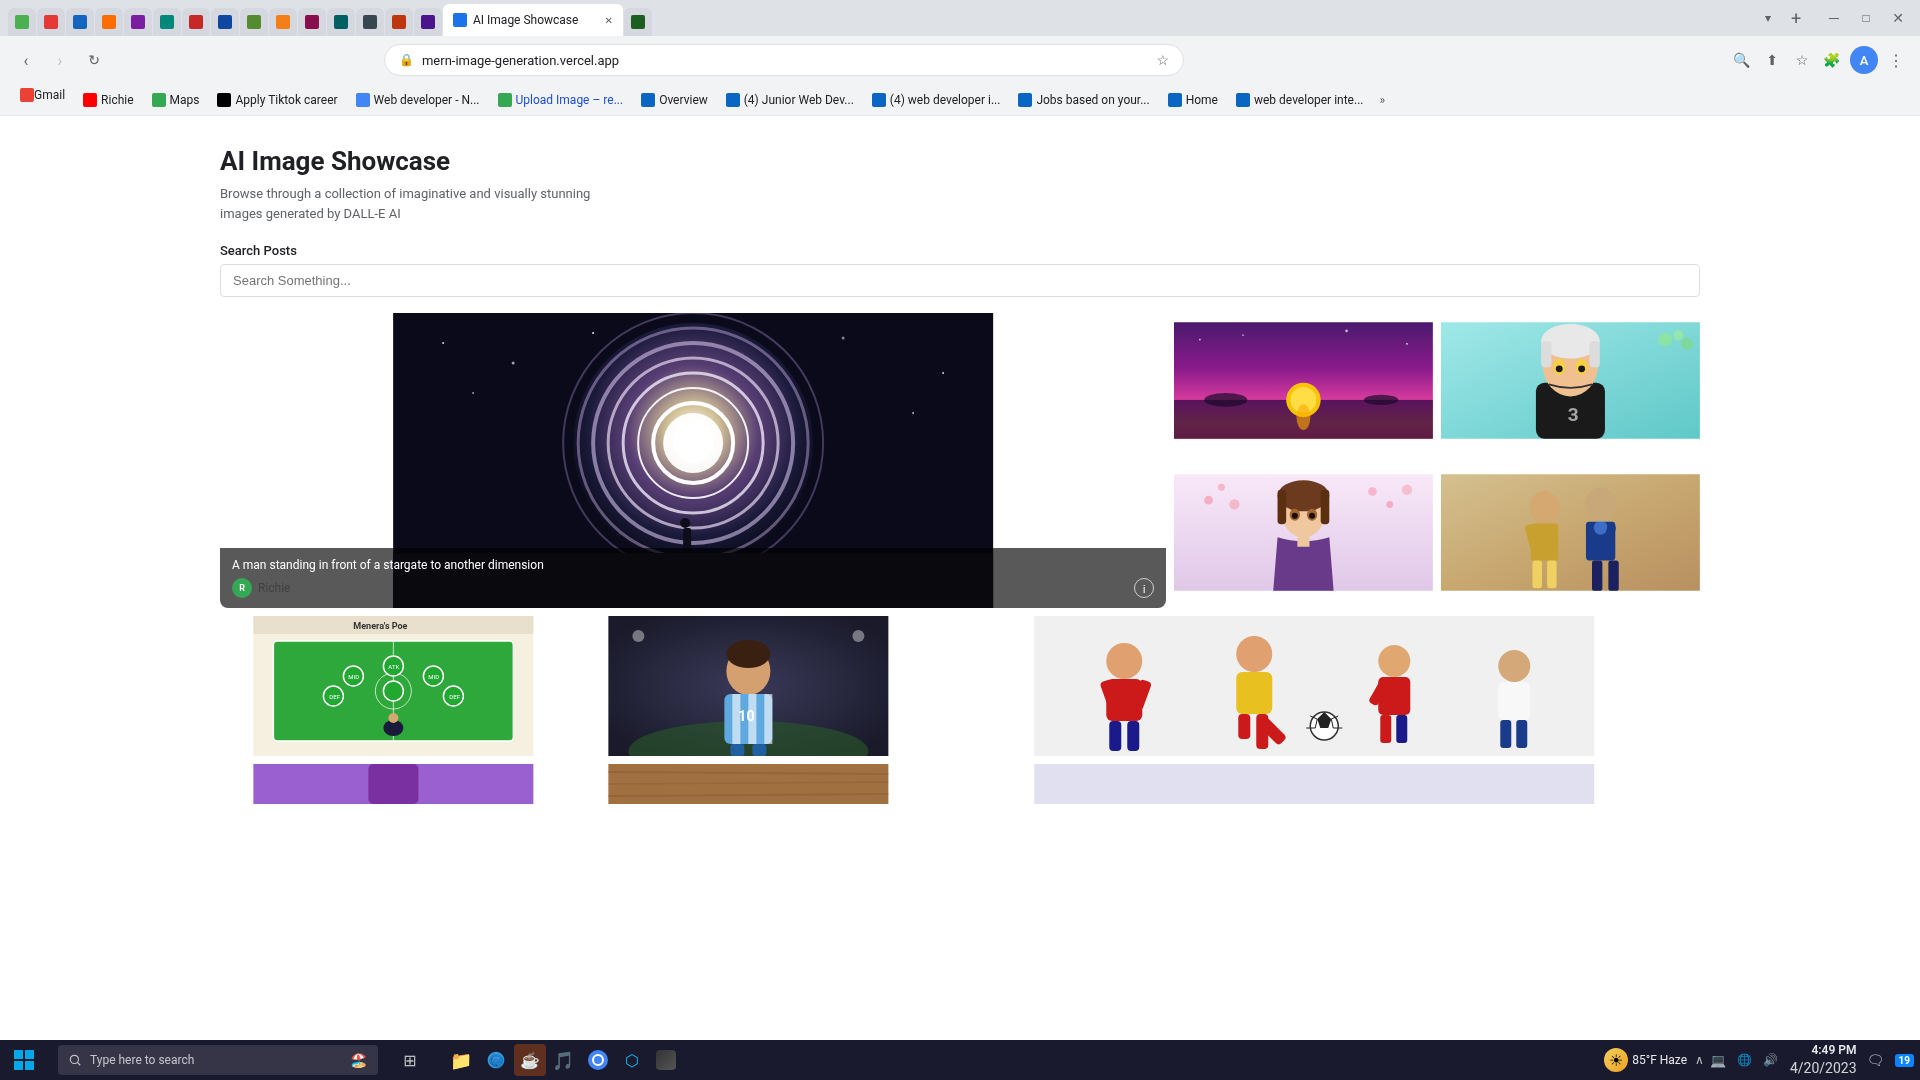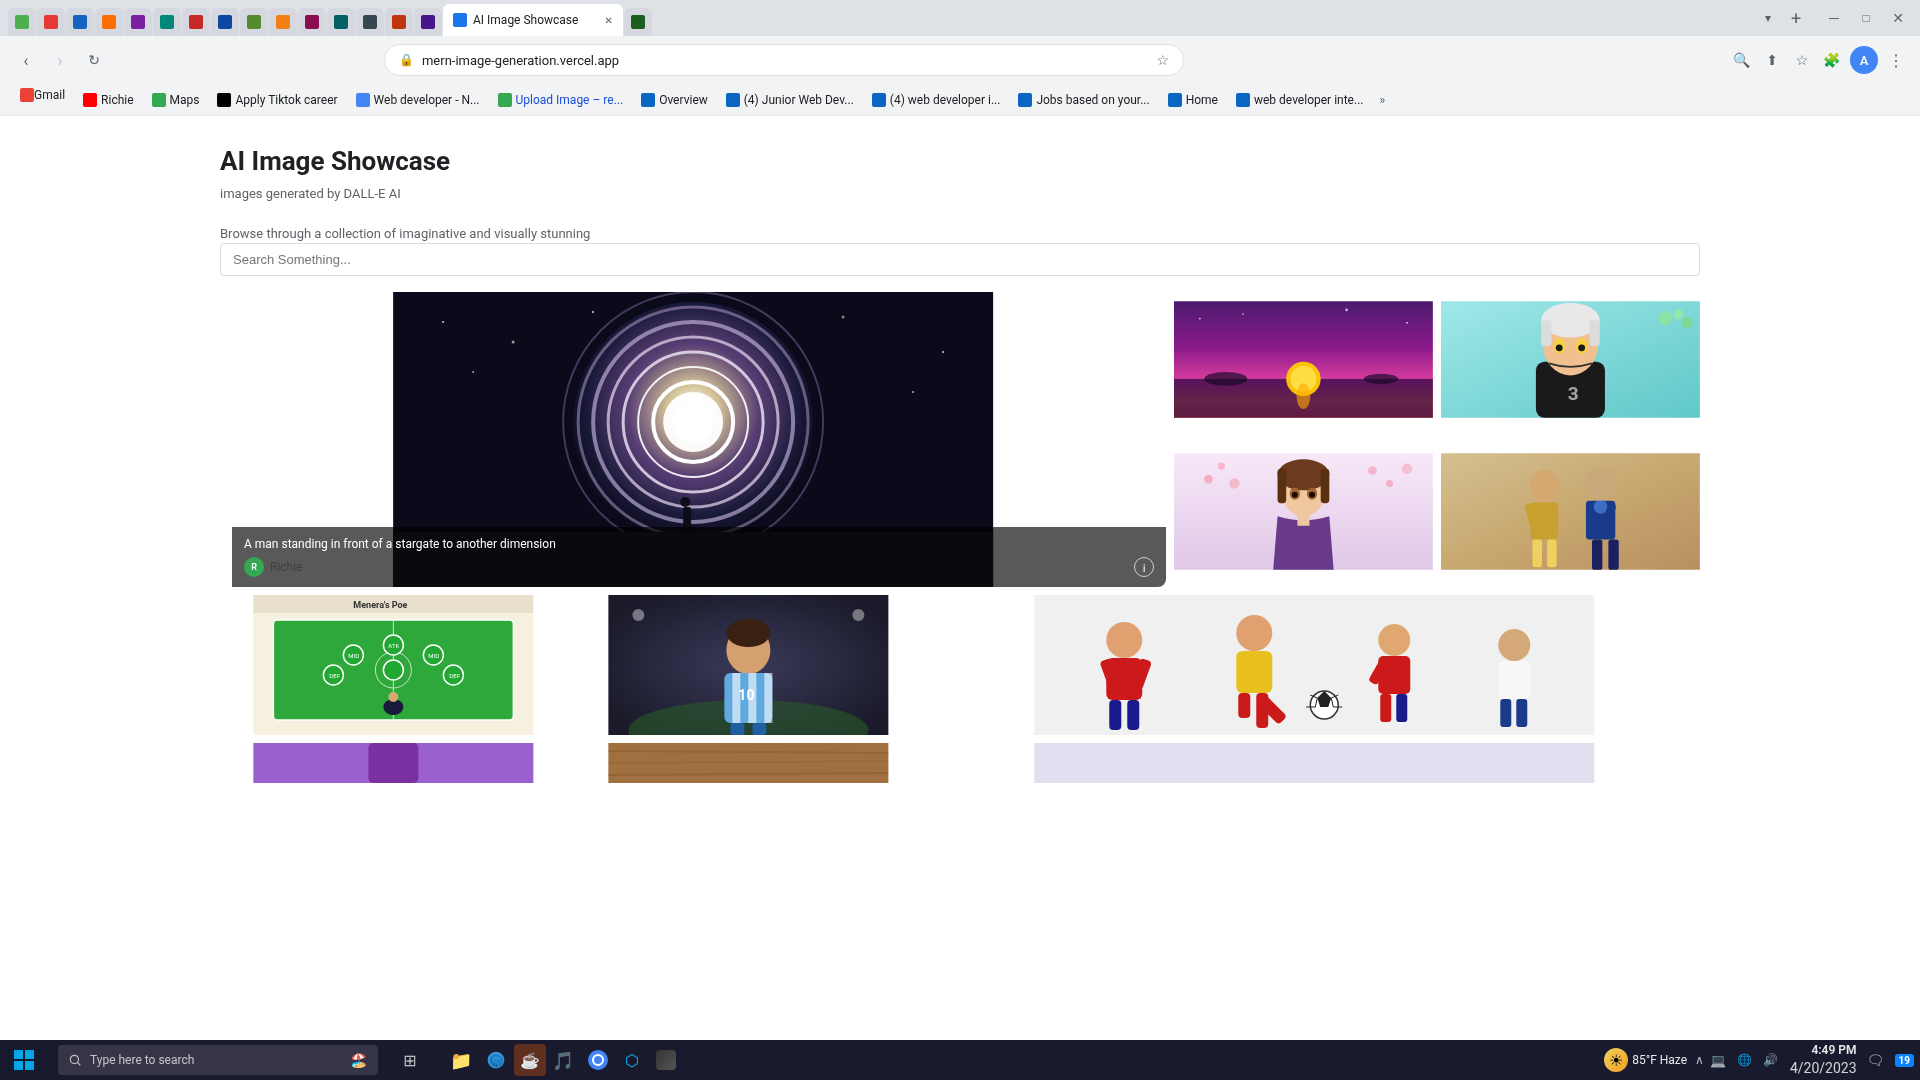--- a/index.html
+++ b/index.html
@@ -155,24 +155,25 @@
     <div style="display:flex;align-items:center;padding:0 6px;height:24px;cursor:pointer;font-size:12px;color:#5f6368;">»</div>
   </div>
 </div>
 
 <div style="background:#fff; overflow-y:auto; height:calc(1080px - 36px - 48px - 32px - 40px);">
 
 
   <div style="padding:30px 220px; overflow-y:auto;">
 
     <h1 style="font-size:26px;font-weight:700;color:#202124;margin-bottom:8px;">AI Image Showcase</h1>
+    <p style="font-size:13px;color:#5f6368;line-height:1.5;margin:0;">Browse through a collection of imaginative and visually stunning</p>
     <p style="font-size:13px;color:#5f6368;line-height:1.5;margin-bottom:20px;">images generated by DALL-E AI</p>
-    <p style="font-size:13px;color:#5f6368;line-height:1.5;margin:0;">Browse through a collection of imaginative and visually stunning</p>
 
     <div>
+      <div style="font-size:13px;color:#202124;margin-bottom:6px;font-weight:500;">Search Posts</div>
       <input type="text" style="width: 100%; border: 1px solid rgb(221, 221, 221); border-radius: 4px; padding: 8px 12px; font-size: 13px; color: rgb(32, 33, 36); outline: none; margin-bottom: 16px;" placeholder="Search Something...">
     </div>
 
     <div style="display:flex;gap:8px;margin-bottom:8px;align-items:stretch;">
 
       <div style="flex:1.8;position:relative;border-radius:8px;overflow:hidden;min-height:290px;">
         <svg width="100%" height="295" viewBox="0 0 600 295" style="display:block;">
           <defs>
             <radialGradient id="sgGrad" cx="50%" cy="45%" r="55%">
               <stop offset="0%" stop-color="#ffffff" stop-opacity="1"></stop>
@@ -210,21 +211,21 @@
 
           <circle cx="300" cy="130" r="30" fill="white" opacity="0.95"></circle>
           <circle cx="300" cy="130" r="20" fill="white" opacity="1"></circle>
 
           <rect x="0" y="240" width="600" height="55" fill="#1a1a2a"></rect>
 
           <rect x="290" cy="230" y="215" width="8" height="25" fill="#0d0d1a" rx="2"></rect>
           <circle cx="292" cy="210" r="5" fill="#0d0d1a"></circle>
         </svg>
 
-        <div style="position:absolute;bottom:0;left:0;right:0;background:rgba(0,0,0,0.65);padding:10px 12px;margin-left:12px;">
+        <div style="position:absolute;bottom:0;left:0;right:0;background:rgba(0,0,0,0.65);padding:10px 12px;">
           <div style="font-size:12px;color:#fff;margin-bottom:6px;">A man standing in front of a stargate to another dimension</div>
           <div style="display:flex;align-items:center;justify-content:space-between;">
             <div style="display:flex;align-items:center;gap:6px;">
               <div style="width:20px;height:20px;border-radius:50%;background:#34a853;display:flex;align-items:center;justify-content:center;font-size:9px;color:white;font-weight:600;">R</div>
               <span style="font-size:12px;color:#404040;">Richie</span>
             </div>
             <div style="width:20px;height:20px;border-radius:50%;border:1px solid rgba(255,255,255,0.7);display:flex;align-items:center;justify-content:center;font-size:11px;color:#fff;cursor:pointer;">ℹ</div>
           </div>
         </div>
       </div>

